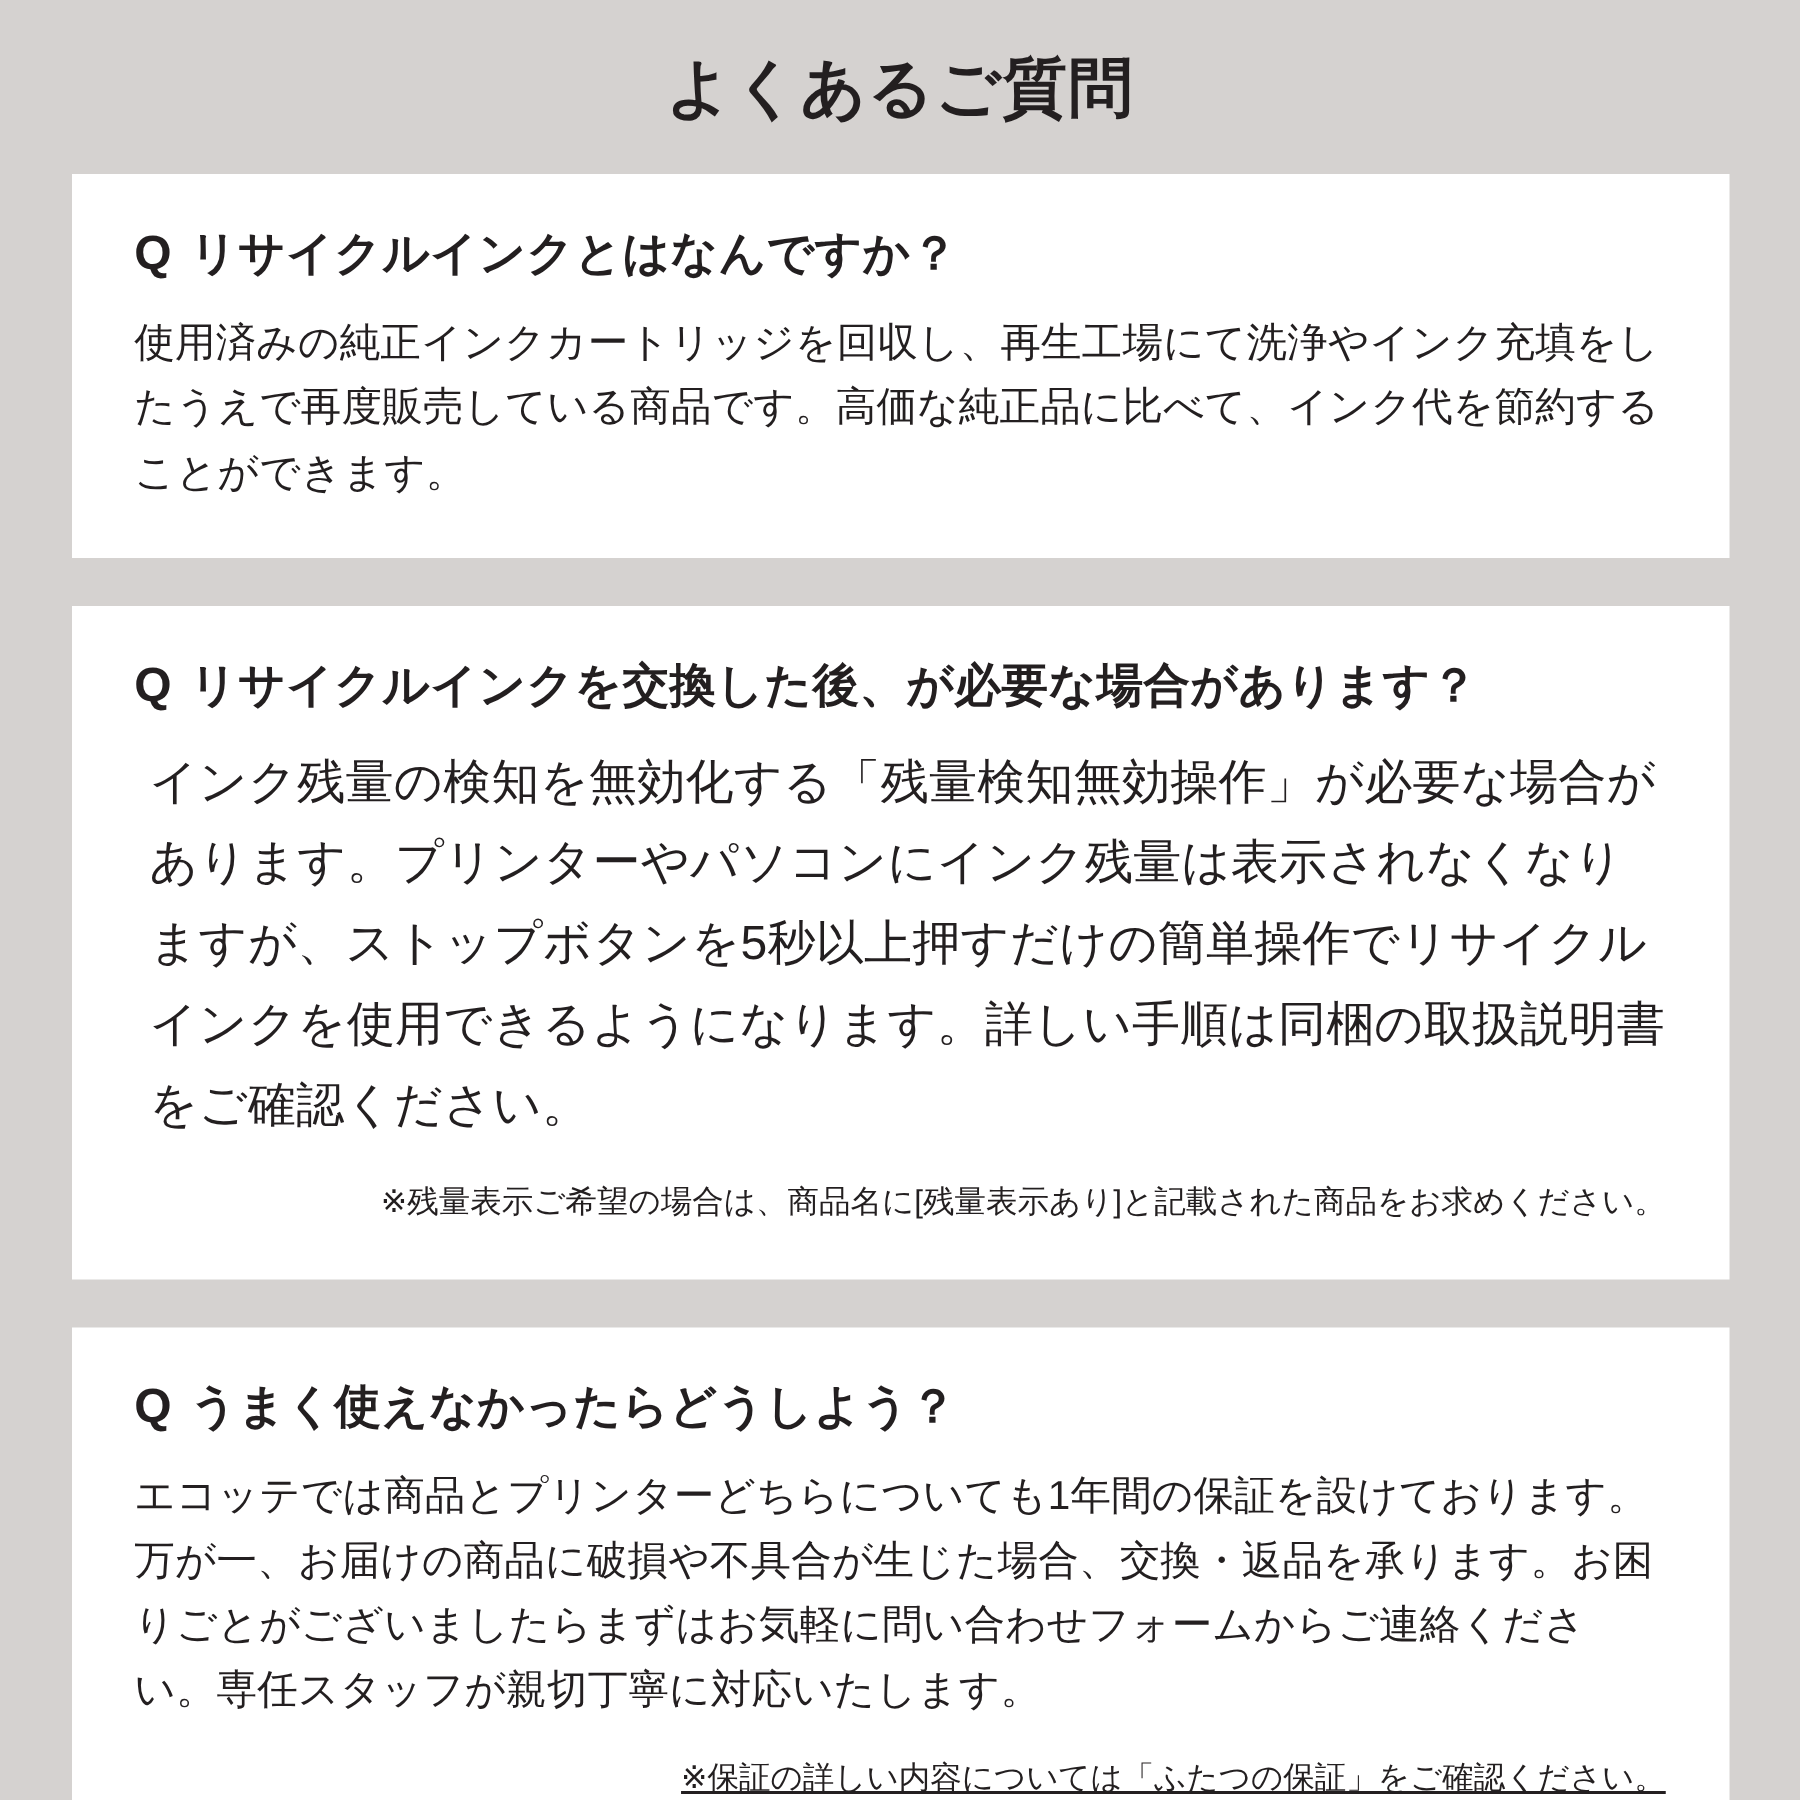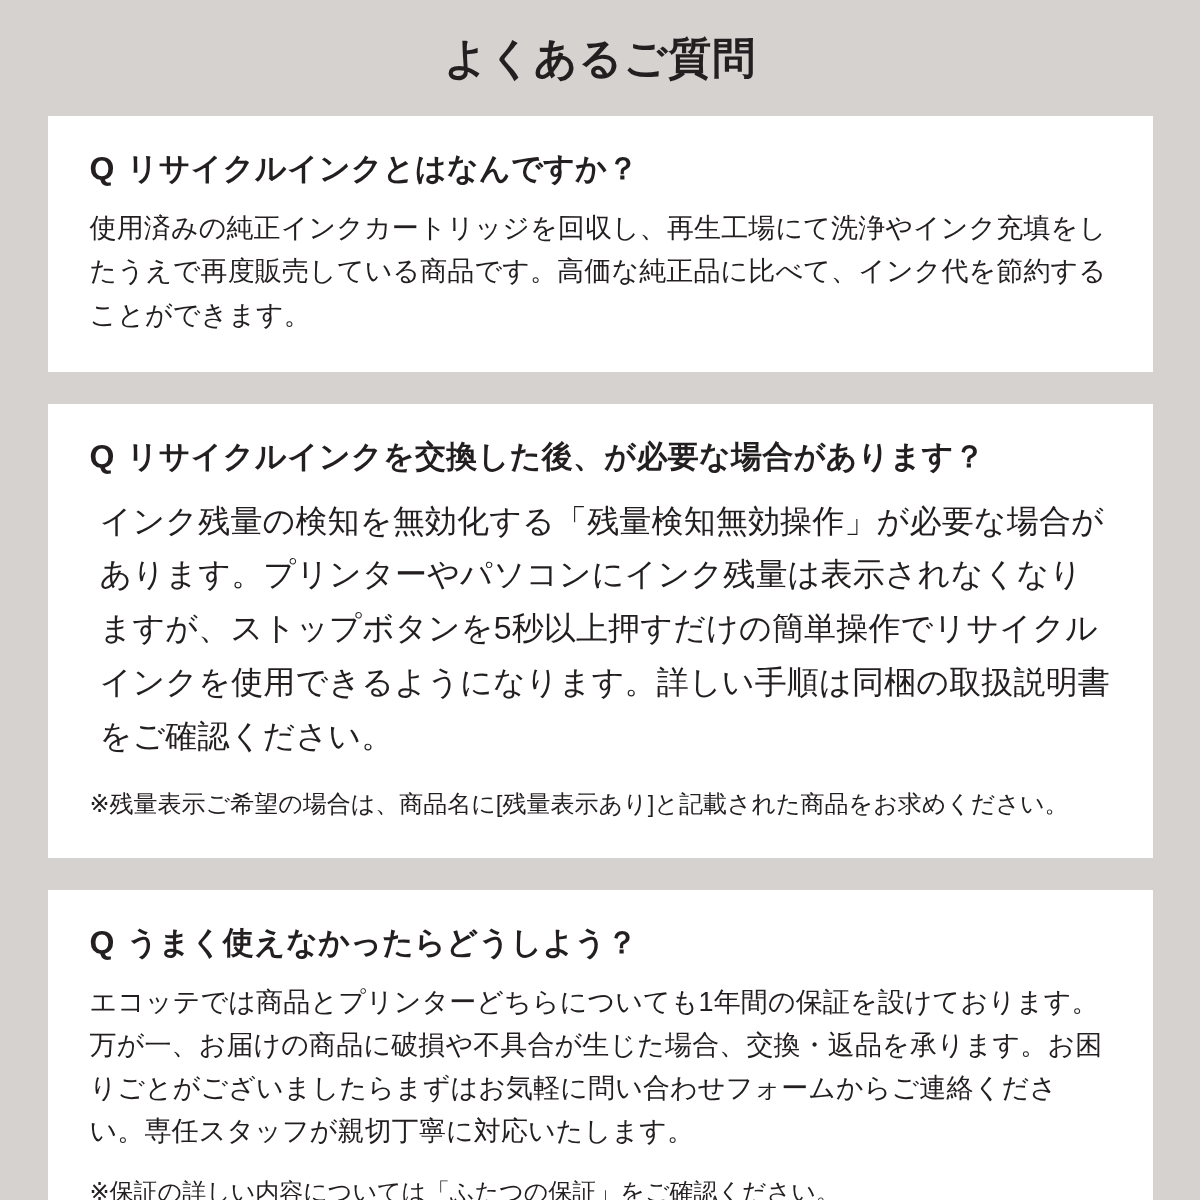--- a/index.html
+++ b/index.html
@@ -62,24 +62,25 @@
   .answer {
     font-size: 27px;
     line-height: 1.62;
     color: #231f20;
     letter-spacing: 0.005em;
   }
   .answer.indent {
     padding-left: 10px;
   }
   .note {
-    font-size: 24px;
+    font-size: 21px;
     line-height: 1.6;
     color: #231f20;
     margin-top: 22px;
+    text-align: right;
   }
   .card-2 .answer {
     font-size: 32px;
     line-height: 1.68;
   }
   .card-3 .answer {
     line-height: 1.6;
   }
   .card-3 .note {
     margin-top: 20px;

